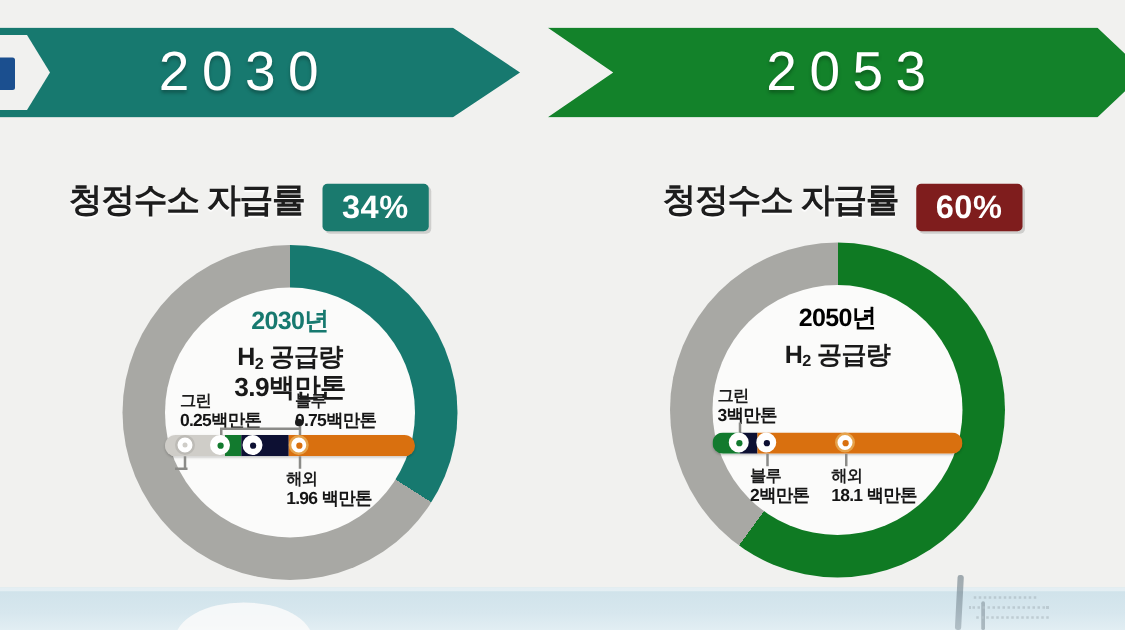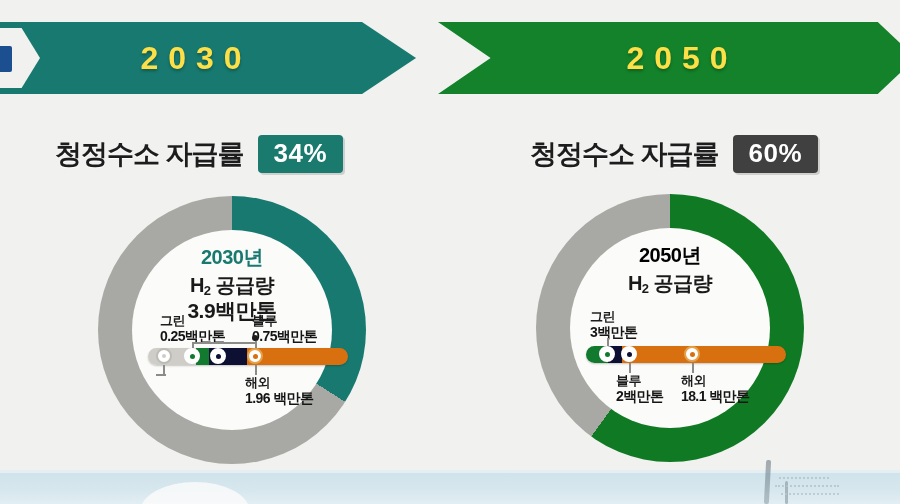--- a/index.html
+++ b/index.html
@@ -23,21 +23,21 @@
   
   .mast-wrap{position:absolute;left:745px;top:455px;width:140px;height:49px;opacity:.55;}
   .mast{position:absolute;left:20px;top:5px;width:5px;height:44px;
         background:linear-gradient(180deg,#5d6f7a,#8b9aa3);border-radius:2px;transform:rotate(3deg);}
   .mast2{position:absolute;left:40px;top:26px;width:3px;height:23px;background:#7f8e97;border-radius:2px;}
   .wave{position:absolute;height:3px;border-top:2px dotted #9aa7ae;opacity:.8;}
 
   
   .banner{position:absolute;top:22px;height:72px;display:flex;align-items:center;justify-content:center;}
   .banner .yr{
-    color:#fde047;font-size:32px;font-weight:700;letter-spacing:10px;
+    color:#ffffff;font-size:44px;font-weight:400;letter-spacing:10px;
     text-shadow:0 2px 3px rgba(0,0,0,.28);padding-left:10px;
   }
   .b-2030{
     left:-34px;width:450px;background:#17796f;
     clip-path:polygon(0 0, 88% 0, 100% 50%, 88% 100%, 0 100%, 12% 50%);
     box-shadow:0 3px 0 rgba(0,0,0,.12);
   }
   .b-2050{
     left:438px;width:478px;background:#13822a;
     clip-path:polygon(0 0, 92% 0, 100% 50%, 92% 100%, 0 100%, 11% 50%);
@@ -52,23 +52,24 @@
   .sub-2030{left:55px;}
   .sub-2050{left:530px;}
   .sub .lbl{
     font-size:27px;font-weight:700;color:#1d1d1d;letter-spacing:-1px;white-space:nowrap;
     text-shadow:0 1px 1px rgba(255,255,255,.9);
   }
   .badge{
     color:#fff;font-size:26px;font-weight:700;letter-spacing:.5px;
     padding:5px 16px 7px;border-radius:4px;line-height:1;
     box-shadow:2px 2px 0 rgba(0,0,0,.14);
+    margin-top:12px;
   }
   .badge-teal{background:#1a7a6e;}
-  .badge-green{background:#404040;}
+  .badge-green{background:#7f1d1d;}
 
   
   .donut{position:absolute;width:268px;height:268px;border-radius:50%;}
   .d-left{left:98px;top:196px;}
   .d-right{left:536px;top:194px;}
   .donut .ring{position:absolute;inset:0;border-radius:50%;}
   .donut .hole{
     position:absolute;left:34px;top:34px;width:200px;height:200px;border-radius:50%;
     background:#fbfbfa;
   }
@@ -77,21 +78,21 @@
     display:flex;flex-direction:column;align-items:center;padding-top:16px;box-sizing:border-box;
   }
   .yr-small{font-size:20px;font-weight:700;letter-spacing:-.5px;line-height:1.1;}
   .yr-teal{color:#17796f;}
   .yr-green{color:#000000;}
   .h2line{font-size:20px;font-weight:700;color:#191919;margin-top:4px;letter-spacing:-.5px;}
   .h2line sub{font-size:13px;vertical-align:-3px;}
   .qty{font-size:21px;font-weight:700;color:#191919;letter-spacing:-.5px;line-height:1.15;}
 
   
-  .barblock{position:absolute;width:100%;left:16px;top:118px;}
+  .barblock{position:absolute;width:100%;left:0;top:118px;}
   .bar{
     position:relative;height:17px;border-radius:9px;overflow:hidden;
     display:flex;box-shadow:0 1px 2px rgba(0,0,0,.22);
   }
   .seg{height:100%;position:relative;}
   .seg-gray{background:#cfcdc8;}
   .seg-green{background:#127a2e;}
   .seg-navy{background:#0d1033;}
   .seg-orange{background:#d9700f;}
 
@@ -137,21 +138,21 @@
     <div class="wave" style="left:36px;top:38px;width:58px;"></div>
   </div>
 
   <div class="banner b-2030">
     <span class="yr">2030</span>
   </div>
   <div class="prev-notch"></div>
   <div class="prev-sliver"></div>
 
   <div class="banner b-2050">
-    <span class="yr">2050</span>
+    <span class="yr">2053</span>
   </div>
 
   <div class="sub sub-2030">
     <span class="lbl">청정수소 자급률</span>
     <span class="badge badge-teal">34%</span>
   </div>
 
   <div class="sub sub-2050">
     <span class="lbl">청정수소 자급률</span>
     <span class="badge badge-green">60%</span>

